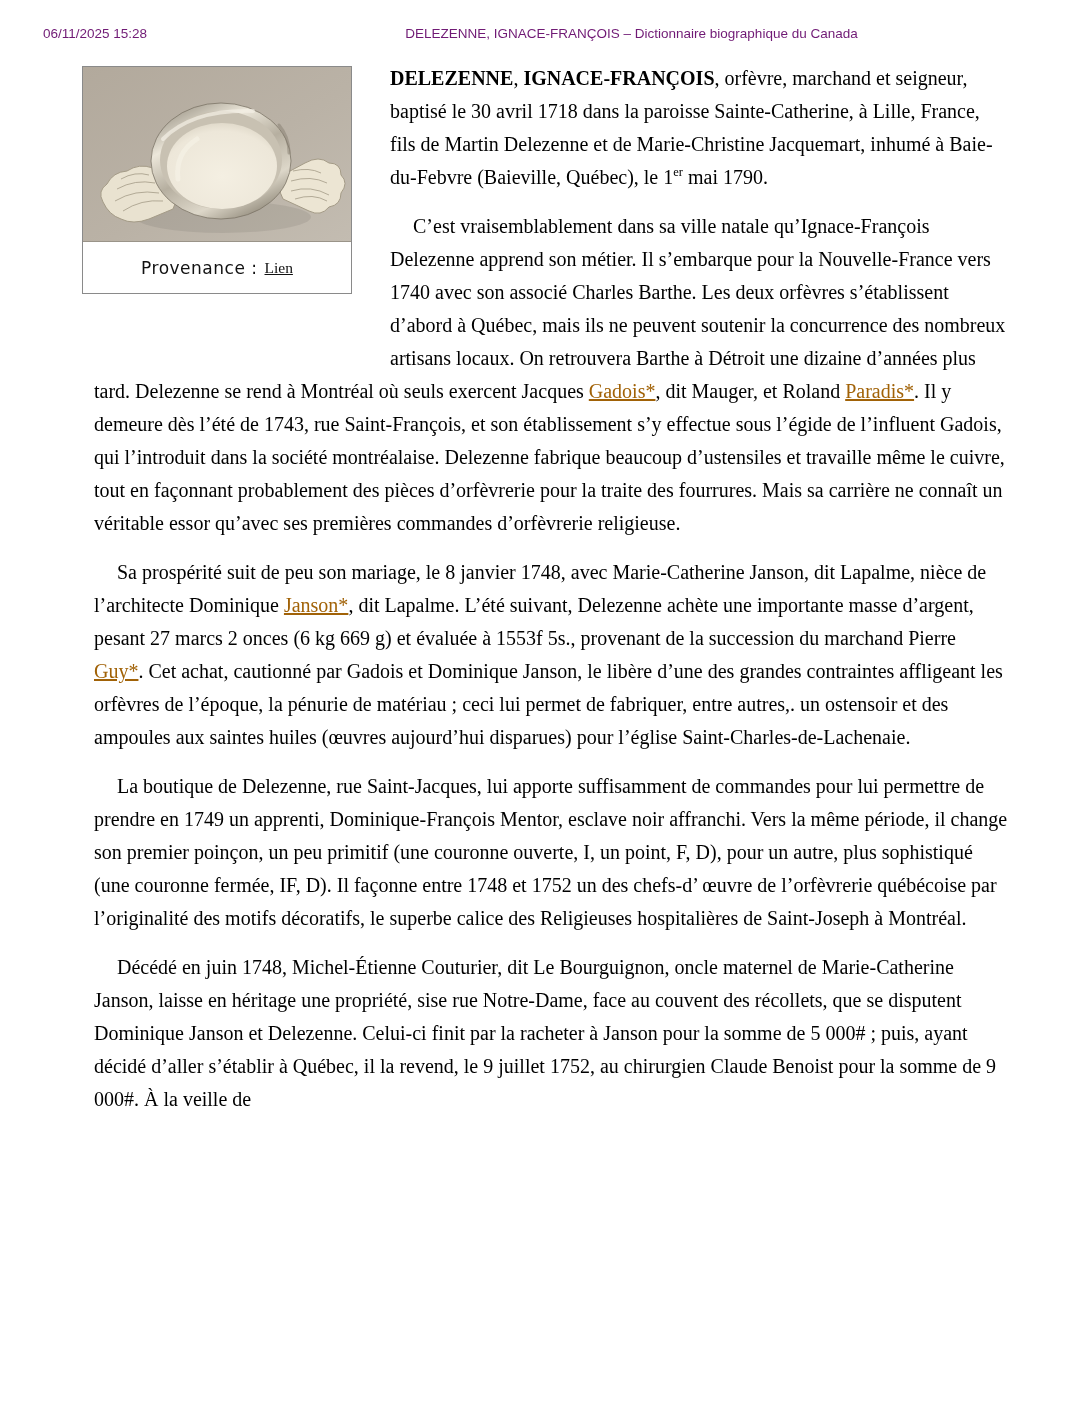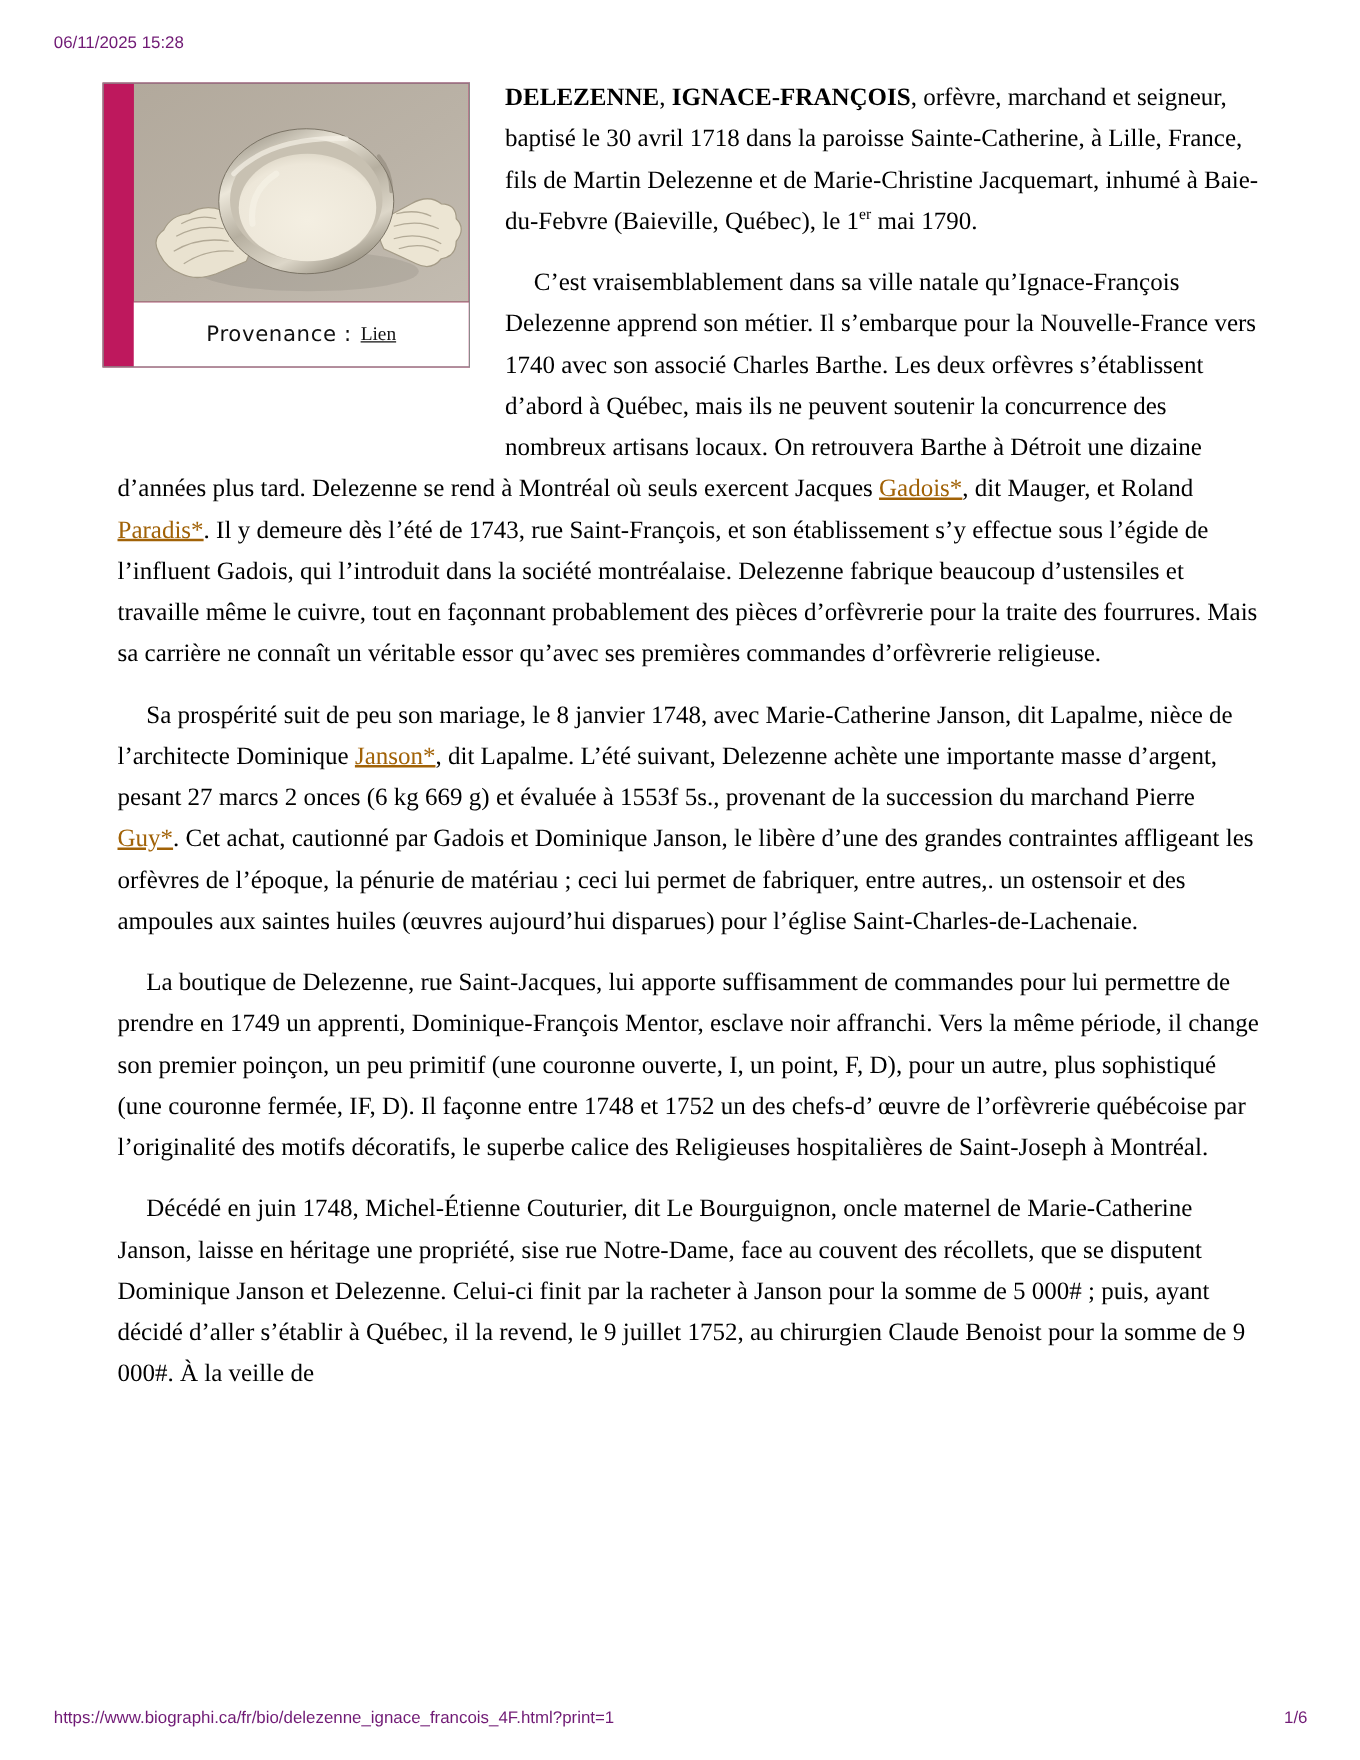--- a/index.html
+++ b/index.html
@@ -53,24 +53,23 @@
   }
   .article p.first { text-indent: 0; }
   .article b { font-weight: bold; }
   .article sup { font-size: 12.5px; line-height: 0; vertical-align: super; }
   .bio-link { color: #a16207; text-decoration: underline; cursor: pointer; }
 
   
   .artifact {
     float: left;
     width: 268px;
-    margin: 4px 28px 57px 0;
+    margin: 4px 38px 57px 0;
     border: 1px solid #8a8a8a;
-    background: #be185d;
-    padding-left: 24px;
+    background: #0ea5e9;
   }
   .artifact .photo {
     width: 268px;
     height: 174px;
     display: block;
     border-bottom: 1px solid #9a9489;
   }
   .artifact .photo svg { display: block; }
   .artifact figcaption {
     height: 51px;
@@ -94,20 +93,21 @@
     cursor: pointer;
   }
 </style>
 </head>
 <body>
 
 <div class="page">
 
   <div class="print-header">
     <span class="datetime">06/11/2025 15:28</span>
+    <div class="doc-title">DELEZENNE, IGNACE-FRANÇOIS – Dictionnaire biographique du Canada</div>
   </div>
 
   <div class="content">
 
     <figure class="artifact" style="margin-left:0;margin-top:4px;">
       <div class="photo">
         <svg width="268" height="174" viewBox="0 0 268 174">
           <defs>
             <linearGradient id="bg" x1="0" y1="0" x2="1" y2="1">
               <stop offset="0" stop-color="#b2a99c"></stop>
@@ -159,18 +159,14 @@
     <div class="article">
         <p class="first"><b>DELEZENNE</b><span>, </span><b>IGNACE-FRANÇOIS</b><span>, orfèvre, marchand et seigneur, baptisé le 30 avril 1718 dans la paroisse Sainte-Catherine, à Lille, France, fils de Martin Delezenne et de Marie-Christine Jacquemart, inhumé à Baie-du-Febvre (Baieville, Québec), le 1</span><sup>er</sup><span> mai 1790.</span></p>
         <p><span>C’est vraisemblablement dans sa ville natale qu’Ignace-François Delezenne apprend son métier. Il s’embarque pour la Nouvelle-France vers 1740 avec son associé Charles Barthe. Les deux orfèvres s’établissent d’abord à Québec, mais ils ne peuvent soutenir la concurrence des nombreux artisans locaux. On retrouvera Barthe à Détroit une dizaine d’années plus tard. Delezenne se rend à Montréal où seuls exercent Jacques </span><a href="#" class="bio-link">Gadois*</a><span>, dit Mauger, et Roland </span><a href="#" class="bio-link">Paradis*</a><span>. Il y demeure dès l’été de 1743, rue Saint-François, et son établissement s’y effectue sous l’égide de l’influent Gadois, qui l’introduit dans la société montréalaise. Delezenne fabrique beaucoup d’ustensiles et travaille même le cuivre, tout en façonnant probablement des pièces d’orfèvrerie pour la traite des fourrures. Mais sa carrière ne connaît un véritable essor qu’avec ses premières commandes d’orfèvrerie religieuse.</span></p>
         <p><span>Sa prospérité suit de peu son mariage, le 8 janvier 1748, avec Marie-Catherine Janson, dit Lapalme, nièce de l’architecte Dominique </span><a href="#" class="bio-link">Janson*</a><span>, dit Lapalme. L’été suivant, Delezenne achète une importante masse d’argent, pesant 27 marcs 2 onces (6 kg 669 g) et évaluée à 1553f 5s., provenant de la succession du marchand Pierre </span><a href="#" class="bio-link">Guy*</a><span>. Cet achat, cautionné par Gadois et Dominique Janson, le libère d’une des grandes contraintes affligeant les orfèvres de l’époque, la pénurie de matériau ; ceci lui permet de fabriquer, entre autres,. un ostensoir et des ampoules aux saintes huiles (œuvres aujourd’hui disparues) pour l’église Saint-Charles-de-Lachenaie.</span></p>
         <p><span>La boutique de Delezenne, rue Saint-Jacques, lui apporte suffisamment de commandes pour lui permettre de prendre en 1749 un apprenti, Dominique-François Mentor, esclave noir affranchi. Vers la même période, il change son premier poinçon, un peu primitif (une couronne ouverte, I, un point, F, D), pour un autre, plus sophistiqué (une couronne fermée, IF, D). Il façonne entre 1748 et 1752 un des chefs-d’ œuvre de l’orfèvrerie québécoise par l’originalité des motifs décoratifs, le superbe calice des Religieuses hospitalières de Saint-Joseph à Montréal.</span></p>
         <p><span>Décédé en juin 1748, Michel-Étienne Couturier, dit Le Bourguignon, oncle maternel de Marie-Catherine Janson, laisse en héritage une propriété, sise rue Notre-Dame, face au couvent des récollets, que se disputent Dominique Janson et Delezenne. Celui-ci finit par la racheter à Janson pour la somme de 5 000# ; puis, ayant décidé d’aller s’établir à Québec, il la revend, le 9 juillet 1752, au chirurgien Claude Benoist pour la somme de 9 000#. À la veille de</span></p>
       </div>
 
   </div>
 
-  <div class="print-footer">
-    <span class="doc-url">https://www.biographi.ca/fr/bio/delezenne_ignace_francois_4F.html?print=1</span>
-    <span class="page-indicator">1/6</span>
-  </div>
 
 </div>
 
 </body></html>

